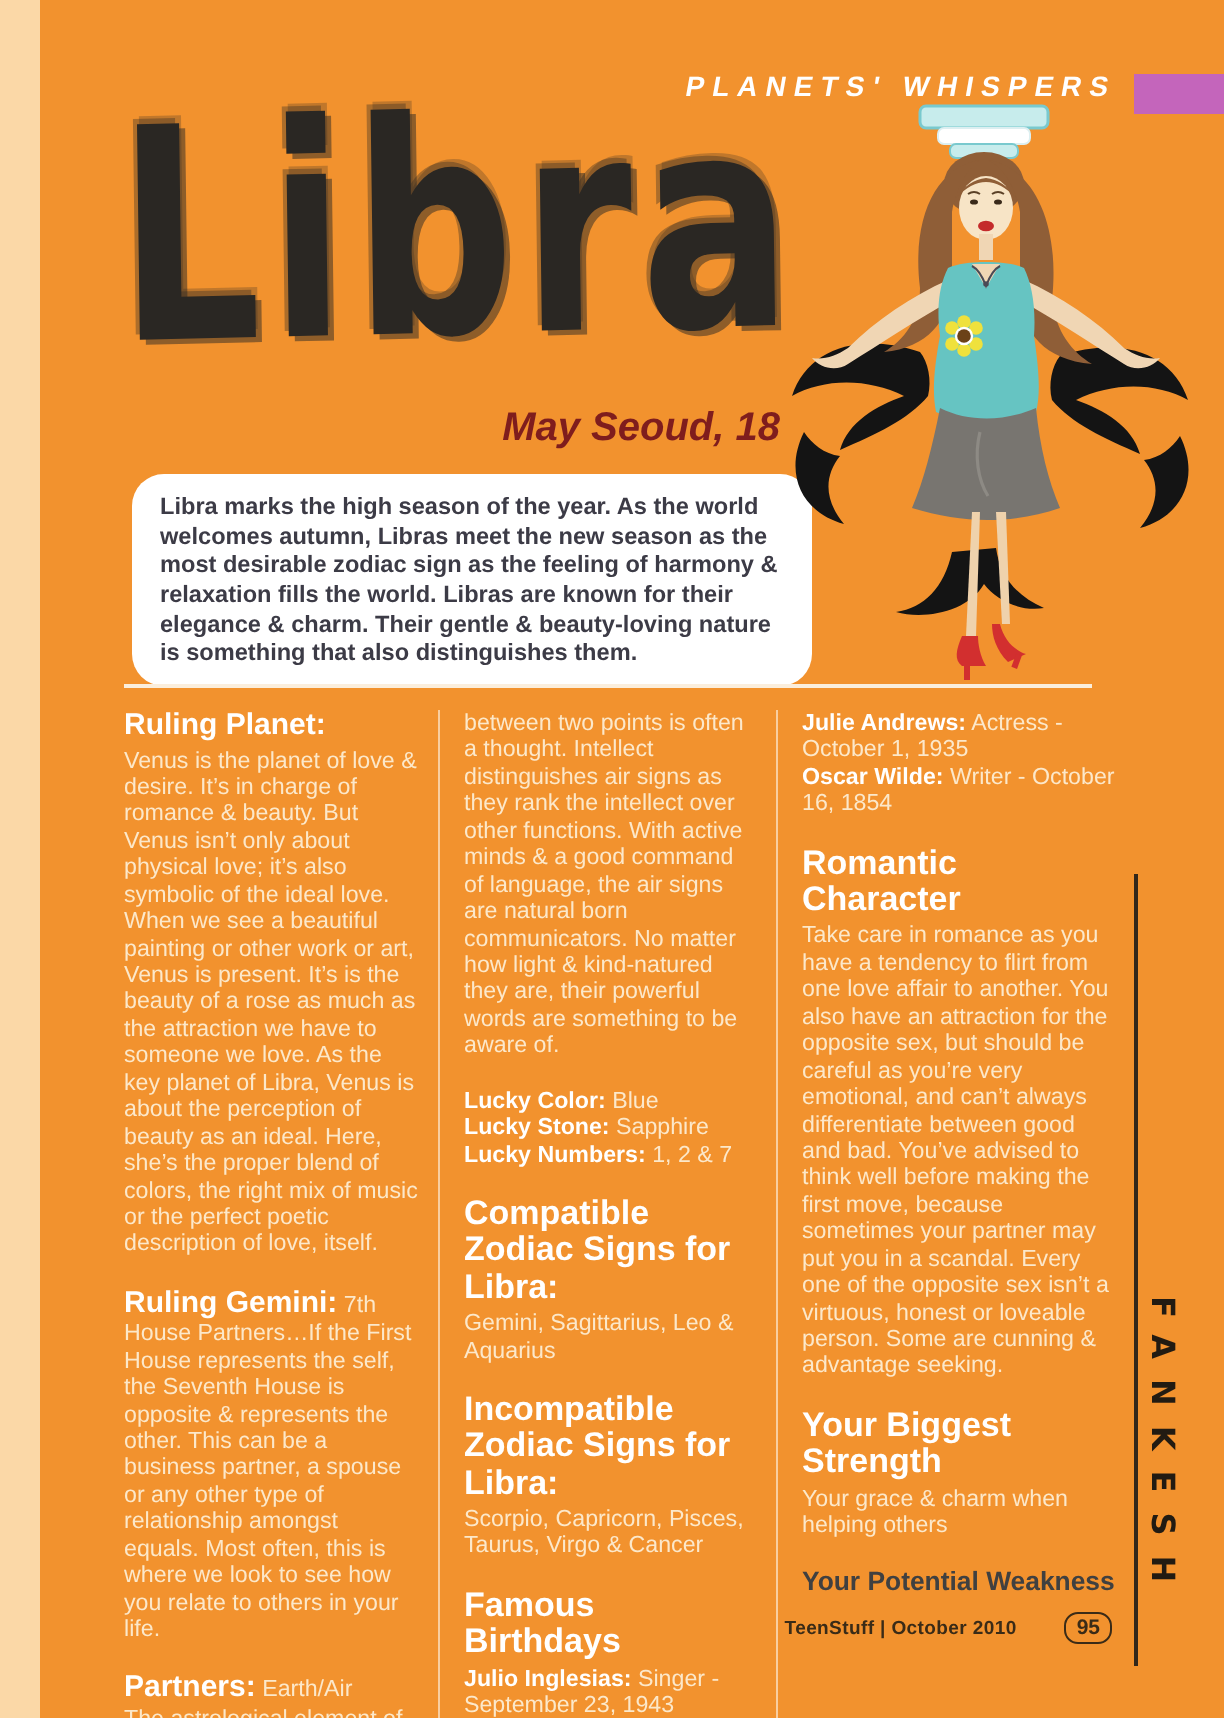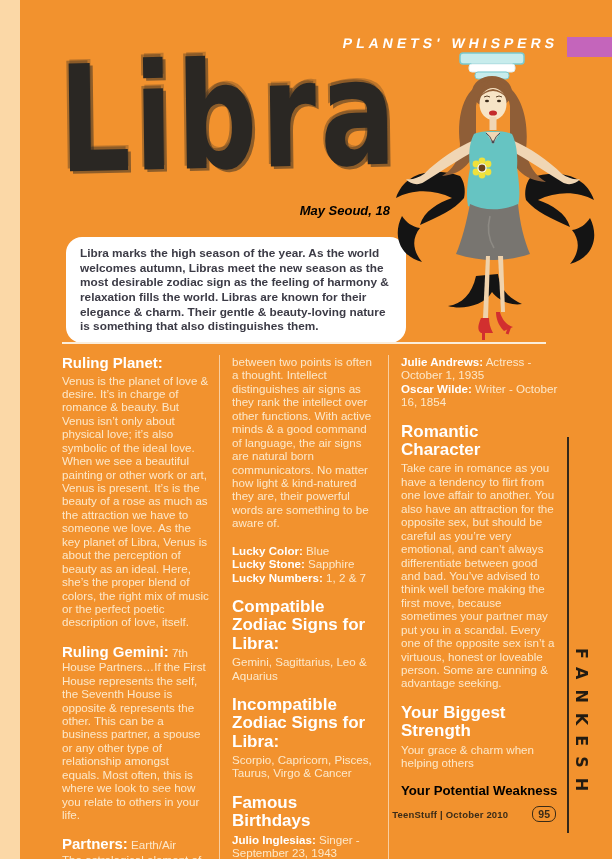--- a/index.html
+++ b/index.html
@@ -8,41 +8,41 @@
   .stripe{position:absolute;left:0;top:0;width:20px;height:859px;background:#FBD8A7;}
 
   .header-label{position:absolute;top:35px;right:54px;color:#fff;font-weight:bold;
         font-size:14px;letter-spacing:4px;transform:skewX(-10deg);white-space:nowrap;}
   .accent-tab{position:absolute;top:37px;right:0;width:45px;height:20px;background:#C465BB;}
 
   .title{position:absolute;left:58px;top:46px;font-family:"DejaVu Sans",sans-serif;
         font-size:112px;font-weight:bold;color:#2A2723;line-height:1;letter-spacing:4px;
         transform:scaleY(1.32) rotate(-1deg);transform-origin:left top;
         text-shadow:3px 2px 0 rgba(42,39,35,.5),-2px -2px 0 rgba(42,39,35,.35),1px -3px 0 rgba(42,39,35,.25);}
-  .byline{position:absolute;top:203px;right:222px;color:#000000;font-weight:bold;
-        font-style:italic;font-size:13px;white-space:nowrap;}
+  .byline{position:absolute;top:203px;right:222px;color:#7f1d1d;font-weight:bold;
+        font-style:italic;font-size:20px;white-space:nowrap;}
 
   .intro-box{position:absolute;left:66px;top:237px;width:340px;min-height:96px;background:#fff;
         border-radius:16px;padding:9px 14px;box-sizing:border-box;color:#3C3B46;
         font-weight:bold;font-size:11.8px;line-height:1.24;}
 
   .hr-line{position:absolute;left:62px;top:342px;width:484px;height:2px;background:#FBEEDC;}
 
   .illustration{position:absolute;left:390px;top:48px;width:222px;height:300px;}
 
   .columns{position:absolute;left:62px;top:355px;width:496px;display:flex;align-items:stretch;}
   .col{box-sizing:border-box;}
   .col1{width:157px;padding-right:10px;}
   .col2{width:169px;padding:0 10px 0 12px;border-left:1px solid rgba(255,255,255,.55);}
   .col3{width:170px;padding-left:12px;border-left:1px solid rgba(255,255,255,.55);}
 
   .body{color:#FCE8CA;font-size:11.6px;line-height:1.16;margin:0;}
   .h-lg{color:#fff;font-weight:bold;font-size:15px;line-height:1.1;margin:0 0 2px 0;}
   .h-xl{color:#fff;font-weight:bold;font-size:17px;line-height:1.08;margin:0 0 2px 0;}
-  .h-md{color:#000000;font-weight:bold;font-size:13.2px;line-height:1.1;margin:0 0 2px 0;}
+  .h-md{color:#404040;font-weight:bold;font-size:13.2px;line-height:1.1;margin:0 0 2px 0;}
   .sect{margin-top:14px;}
   .inline-h{color:#fff;font-weight:bold;font-size:15px;}
   b.wl{color:#fff;font-weight:bold;}
 
   .side-line{position:absolute;left:567px;top:437px;width:2px;height:396px;background:#33271A;}
   .side-text{position:absolute;left:572px;top:648px;height:192px;color:#221B12;
         font-weight:bold;font-size:16px;letter-spacing:10px;
         writing-mode:vertical-rl;text-orientation:sideways;
         font-family:"DejaVu Sans",sans-serif;}
 

